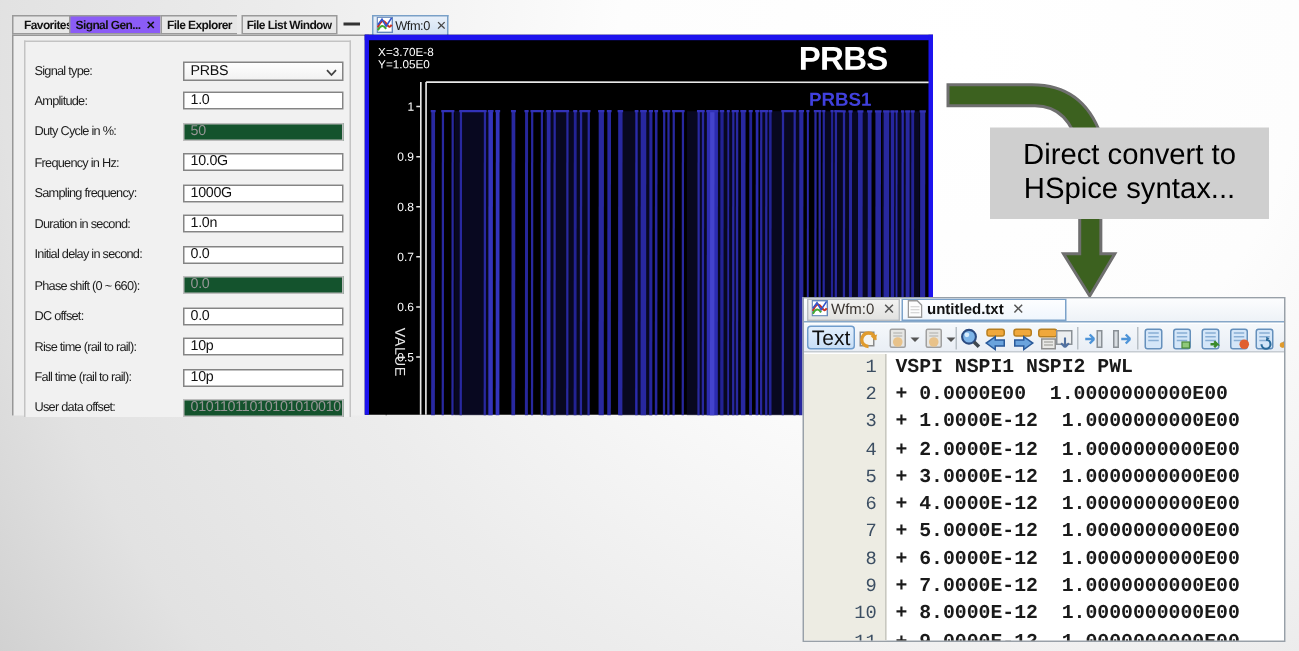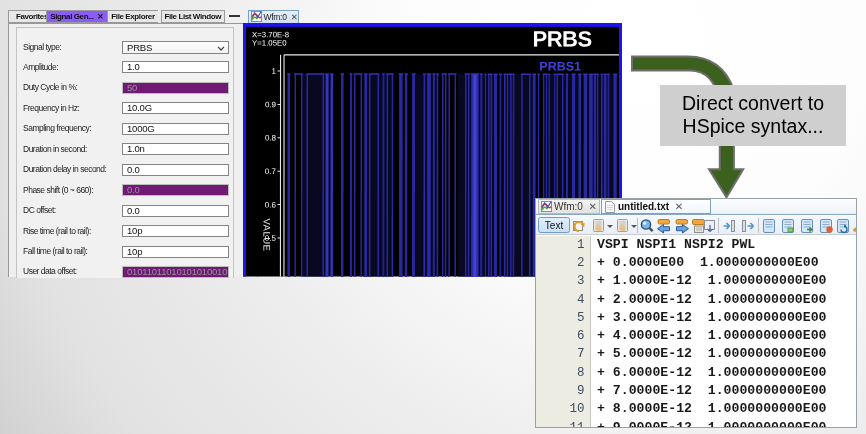--- a/index.html
+++ b/index.html
@@ -15,21 +15,21 @@
 #minim { position:absolute; left:229px; top:15px; width:11px; height:1.8px; background:#333; }
 
 #panel { position:absolute; left:8px; top:22.5px; width:250px; height:254px;
   background:#efefef; border:1px solid #979797; border-bottom:none; }
 #form { position:absolute; left:7px; top:3px; width:217.5px; height:251px;
   background:#f1f1f1; border:1px solid #c3c3c3; border-bottom:none; }
 .lbl { position:absolute; left:14px; font-size:8.5px; letter-spacing:-0.5px; color:#1c1c1c; white-space:nowrap; }
 .inp { position:absolute; left:113px; width:107px; height:12px; background:#fff;
   border:1px solid #848484; font-size:9.5px; letter-spacing:-0.2px; color:#111; line-height:10.5px;
   padding-left:4px; white-space:nowrap; overflow:hidden; }
-.inp.dis { background:#701a75; border-color:#bcbcbc; color:#959595; }
+.inp.dis { background:#14532d; border-color:#bcbcbc; color:#959595; }
 .inp.sel { background:linear-gradient(#fefefe,#f2f2f2); height:13px; line-height:11.5px; margin-top:-0.5px; }
 .chev { position:absolute; right:3px; top:4.5px; }
 
 #wfmtab { position:absolute; left:247.5px; top:9.5px; width:51px; height:14px;
   background:linear-gradient(#e8f0fa,#cfdff2); border:1px solid #79a0c8; border-bottom:none;
   font-size:8.5px; letter-spacing:-0.3px; color:#222; line-height:13px; padding-left:2px;
   white-space:nowrap; overflow:hidden; }
 #wfmtab span.x { color:#444; }
 
 #gbox { position:absolute; left:660px; top:85px; width:186px; height:61px; background:#cfcfcf;
@@ -41,21 +41,21 @@
   background:linear-gradient(#fcfdfe,#eef2f7); border-bottom:1px solid #86a7c8; }
 .edtab { position:absolute; top:0.8px; height:15.2px; font-size:10px; color:#3a3430;
   white-space:nowrap; overflow:hidden; line-height:14.5px; }
 #edtab1 { left:2px; width:62px; background:linear-gradient(#f2f2f1,#e2e2e0); border:1px solid #b8bcc0; padding-left:2px; }
 #edtab2 { left:65px; width:110px; background:linear-gradient(#fdfeff,#f0f6fd); border:1px solid #7ba2ca;
   font-weight:700; color:#111; padding-left:3px; }
 .edx { color:#555; font-weight:400; }
 #edtools { position:absolute; left:0; top:17px; width:320px; height:19.5px;
   background:linear-gradient(#f5f8fb,#e9eef5); border-bottom:1px solid #c6ccd2; }
 #btext { position:absolute; left:2px; top:1.5px; width:32px; height:16px; background:linear-gradient(#e3effc,#c8dff7);
-  border:1px solid #6f9ccc; border-radius:2.5px; font-size:10px; color:#111; text-align:center; line-height:15px; }
+  border:1px solid #6f9ccc; border-radius:2.5px; font-size:14px; color:#111; text-align:center; line-height:15px; }
 .tbi { position:absolute; top:2px; }
 .caret { position:absolute; top:9px; width:0; height:0; border-left:3px solid transparent;
   border-right:3px solid transparent; border-top:3.5px solid #555; }
 .tsep { position:absolute; top:2px; width:1px; height:15px; background:#b8bfc6; }
 #gutter { position:absolute; left:0; top:37px; width:55px; height:191px; background:#edece3;
   border-right:1px solid #c8c8c0; }
 #nums { position:absolute; right:5.5px; top:0.3px; text-align:right;
   font-family:"Liberation Mono",monospace; font-size:12.5px; line-height:18.28px; color:#3c4e62; }
 #code { position:absolute; left:61px; top:37.3px; font-family:"Liberation Mono",monospace;
   font-size:13.2px; font-weight:700; line-height:18.28px; color:#1a1a1a; white-space:pre; }
@@ -79,21 +79,21 @@
 <div class="lbl" style="top:38.4px">Amplitude:</div>
 <div class="inp" style="top:37.9px">1.0</div>
 <div class="lbl" style="top:58.9px">Duty Cycle in %:</div>
 <div class="inp dis" style="top:58.4px">50</div>
 <div class="lbl" style="top:79.3px">Frequency in Hz:</div>
 <div class="inp" style="top:78.8px">10.0G</div>
 <div class="lbl" style="top:99.8px">Sampling frequency:</div>
 <div class="inp" style="top:99.3px">1000G</div>
 <div class="lbl" style="top:120.2px">Duration in second:</div>
 <div class="inp" style="top:119.7px">1.0n</div>
-<div class="lbl" style="top:140.7px">Duration delay in second:</div>
+<div class="lbl" style="top:140.7px">Initial delay in second:</div>
 <div class="inp" style="top:140.2px">0.0</div>
 <div class="lbl" style="top:161.1px">Phase shift (0 ~ 660):</div>
 <div class="inp dis" style="top:160.6px">0.0</div>
 <div class="lbl" style="top:181.6px">DC offset:</div>
 <div class="inp" style="top:181.1px">0.0</div>
 <div class="lbl" style="top:202.0px">Rise time (rail to rail):</div>
 <div class="inp" style="top:201.5px">10p</div>
 <div class="lbl" style="top:222.5px">Fall time (rail to rail):</div>
 <div class="inp" style="top:222.0px">10p</div>
 <div class="lbl" style="top:242.9px">User data offset:</div>

